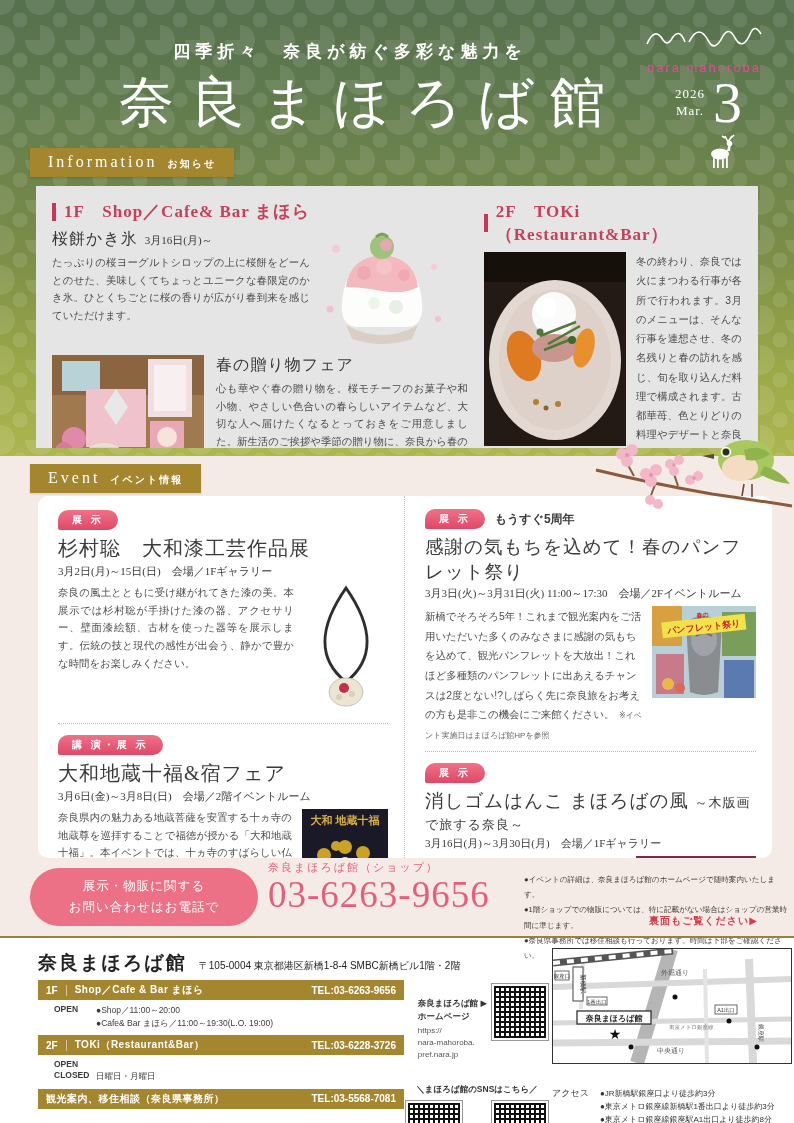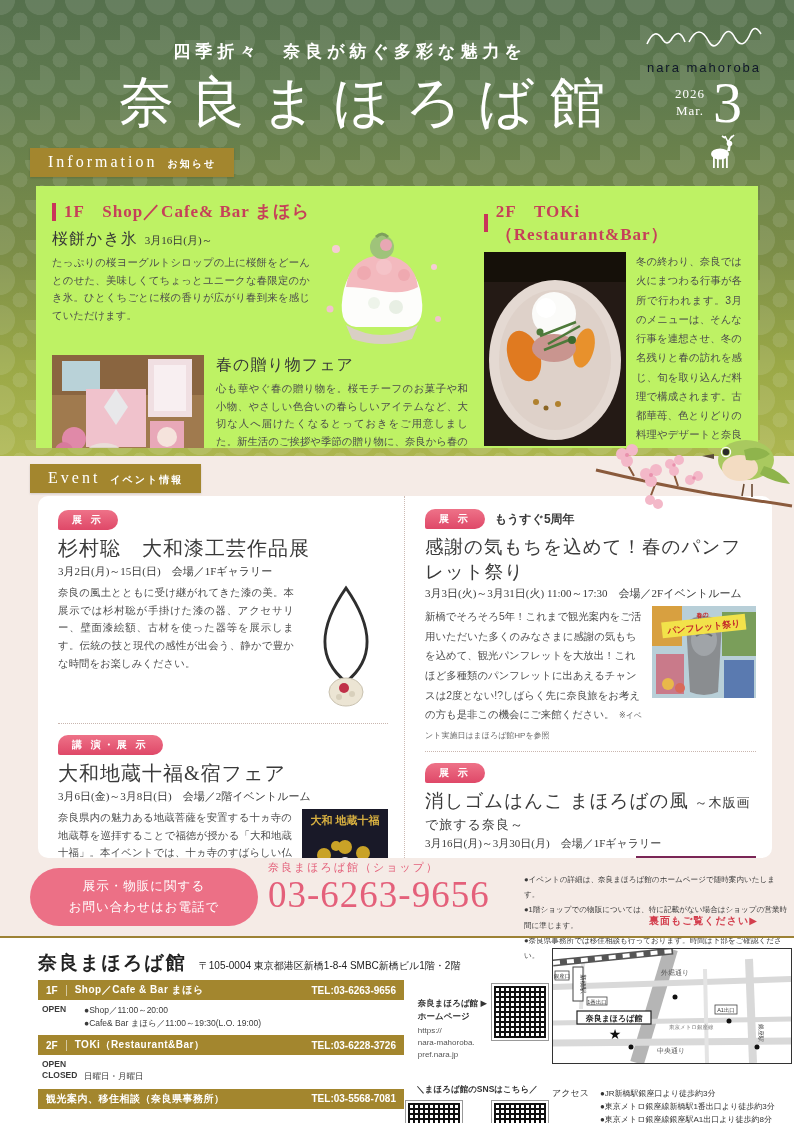--- a/index.html
+++ b/index.html
@@ -12,33 +12,33 @@
       radial-gradient(circle at 0 0, rgba(255,255,255,.10) 26%, transparent 27%),
       radial-gradient(circle at 40px 0, rgba(255,255,255,.10) 26%, transparent 27%),
       radial-gradient(circle at 0 40px, rgba(255,255,255,.10) 26%, transparent 27%),
       radial-gradient(circle at 20px 20px, rgba(255,255,255,.10) 26%, transparent 27%),
       linear-gradient(180deg,#55704d 0%,#5f7a4e 20%,#7b8d48 55%,#9aa847 80%,#adb650 100%);
     background-size:40px 40px,40px 40px,40px 40px,40px 40px,100% 100%;}
   .tagline{position:absolute;left:90px;top:40px;width:520px;text-align:center;color:#fff;
     font-size:17px;font-weight:bold;letter-spacing:5px;}
   .main-title{position:absolute;left:55px;top:66px;width:630px;text-align:center;color:#fff;
     font-size:55px;letter-spacing:16px;font-weight:500;}
-  .logo-block{position:absolute;right:20px;top:18px;width:140px;text-align:center;color:#0f172a;}
+  .logo-block{position:absolute;right:20px;top:18px;width:140px;text-align:center;color:#ec4899;}
   .logo-name{font-size:13px;letter-spacing:2px;margin-top:2px;}
   .date-block{position:absolute;right:52px;top:74px;color:#fff;display:flex;align-items:center;gap:8px;}
   .date-ym{font-size:13px;letter-spacing:1px;line-height:1.3;text-align:center;}
   .date-num{font-size:58px;font-weight:400;line-height:1;}
   .deer{position:absolute;left:706px;top:134px;}
   
   .ribbon{position:absolute;background:#a3862e;color:#fff;padding:5px 18px 6px;
     display:flex;align-items:baseline;gap:10px;box-shadow:0 1px 2px rgba(0,0,0,.15);}
   .ribbon-en{font-family:"Liberation Serif",serif;font-size:16px;letter-spacing:3px;}
   .ribbon-ja{font-size:10px;letter-spacing:2px;font-weight:bold;}
   
-  .info-card{position:absolute;left:36px;top:186px;width:722px;height:262px;background:#bef264;
+  .info-card{position:absolute;left:36px;top:186px;width:722px;height:262px;background:#e5e5e5;
     padding:14px 16px;box-sizing:border-box;display:flex;gap:16px;overflow:hidden;}
   .sec-head{display:flex;align-items:center;gap:8px;margin-bottom:6px;}
   .redbar{width:4px;height:18px;background:#c9355a;}
   .sec-head-text{color:#c64059;font-family:"Liberation Serif",serif;font-size:17px;font-weight:bold;letter-spacing:1px;}
   .col-shop{width:416px;}
   .col-toki{flex:1;}
   .shop-top{display:flex;gap:6px;}
   .item-title{font-family:"Liberation Serif",serif;font-size:16px;color:#383838;letter-spacing:1px;}
   .item-date{font-size:11px;color:#383838;font-family:"Liberation Serif",serif;}
   .body-txt{font-size:10.4px;line-height:1.7;color:#4c4c4c;text-align:justify;}
@@ -74,21 +74,21 @@
   .f-title-row{position:absolute;left:38px;top:950px;display:flex;align-items:baseline;gap:12px;width:540px;}
   .f-name{font-size:19px;font-weight:bold;color:#222;letter-spacing:2px;}
   .f-addr{font-size:10px;color:#222;}
   .f-left{position:absolute;left:38px;top:980px;width:366px;}
   .bar{background:#a3862e;color:#fff;height:20px;display:flex;align-items:center;padding:0 8px;font-size:10px;}
   .bar .floor{font-weight:bold;border-right:1px solid rgba(255,255,255,.55);padding-right:8px;margin-right:8px;}
   .bar .floor:empty{display:none;border:none;padding:0;margin:0;}
   .bar .bname{flex:1;font-weight:bold;letter-spacing:.5px;}
   .bar .tel{font-weight:bold;}
   .hours{display:flex;gap:6px;padding:4px 0 5px 4px;}
-  .hours .hlabel{font-size:8.5px;font-weight:bold;color:#3a3a3a;width:36px;flex-shrink:0;}
+  .hours .hlabel{font-size:8.5px;font-weight:bold;color:#3a3a3a;width:36px;flex-shrink:0;margin-left:12px;}
   .hours .hlines{font-size:8.5px;line-height:1.55;color:#3a3a3a;}
   
   .mid-col{position:absolute;left:406px;top:984px;width:142px;}
   .hp-row{display:flex;gap:5px;justify-content:flex-end;}
   .hp-text{font-size:8.5px;line-height:1.5;color:#333;white-space:pre-line;font-weight:bold;}
   .hp-url{font-size:8px;color:#555;font-weight:normal;margin-top:3px;}
   .qr{width:52px;height:52px;background:
       repeating-linear-gradient(0deg,#111 0 2px,transparent 2px 5px),
       repeating-linear-gradient(90deg,#111 0 2px,#fff 2px 5px);
       border:2px solid #fff;outline:1px solid #999;flex-shrink:0;}

